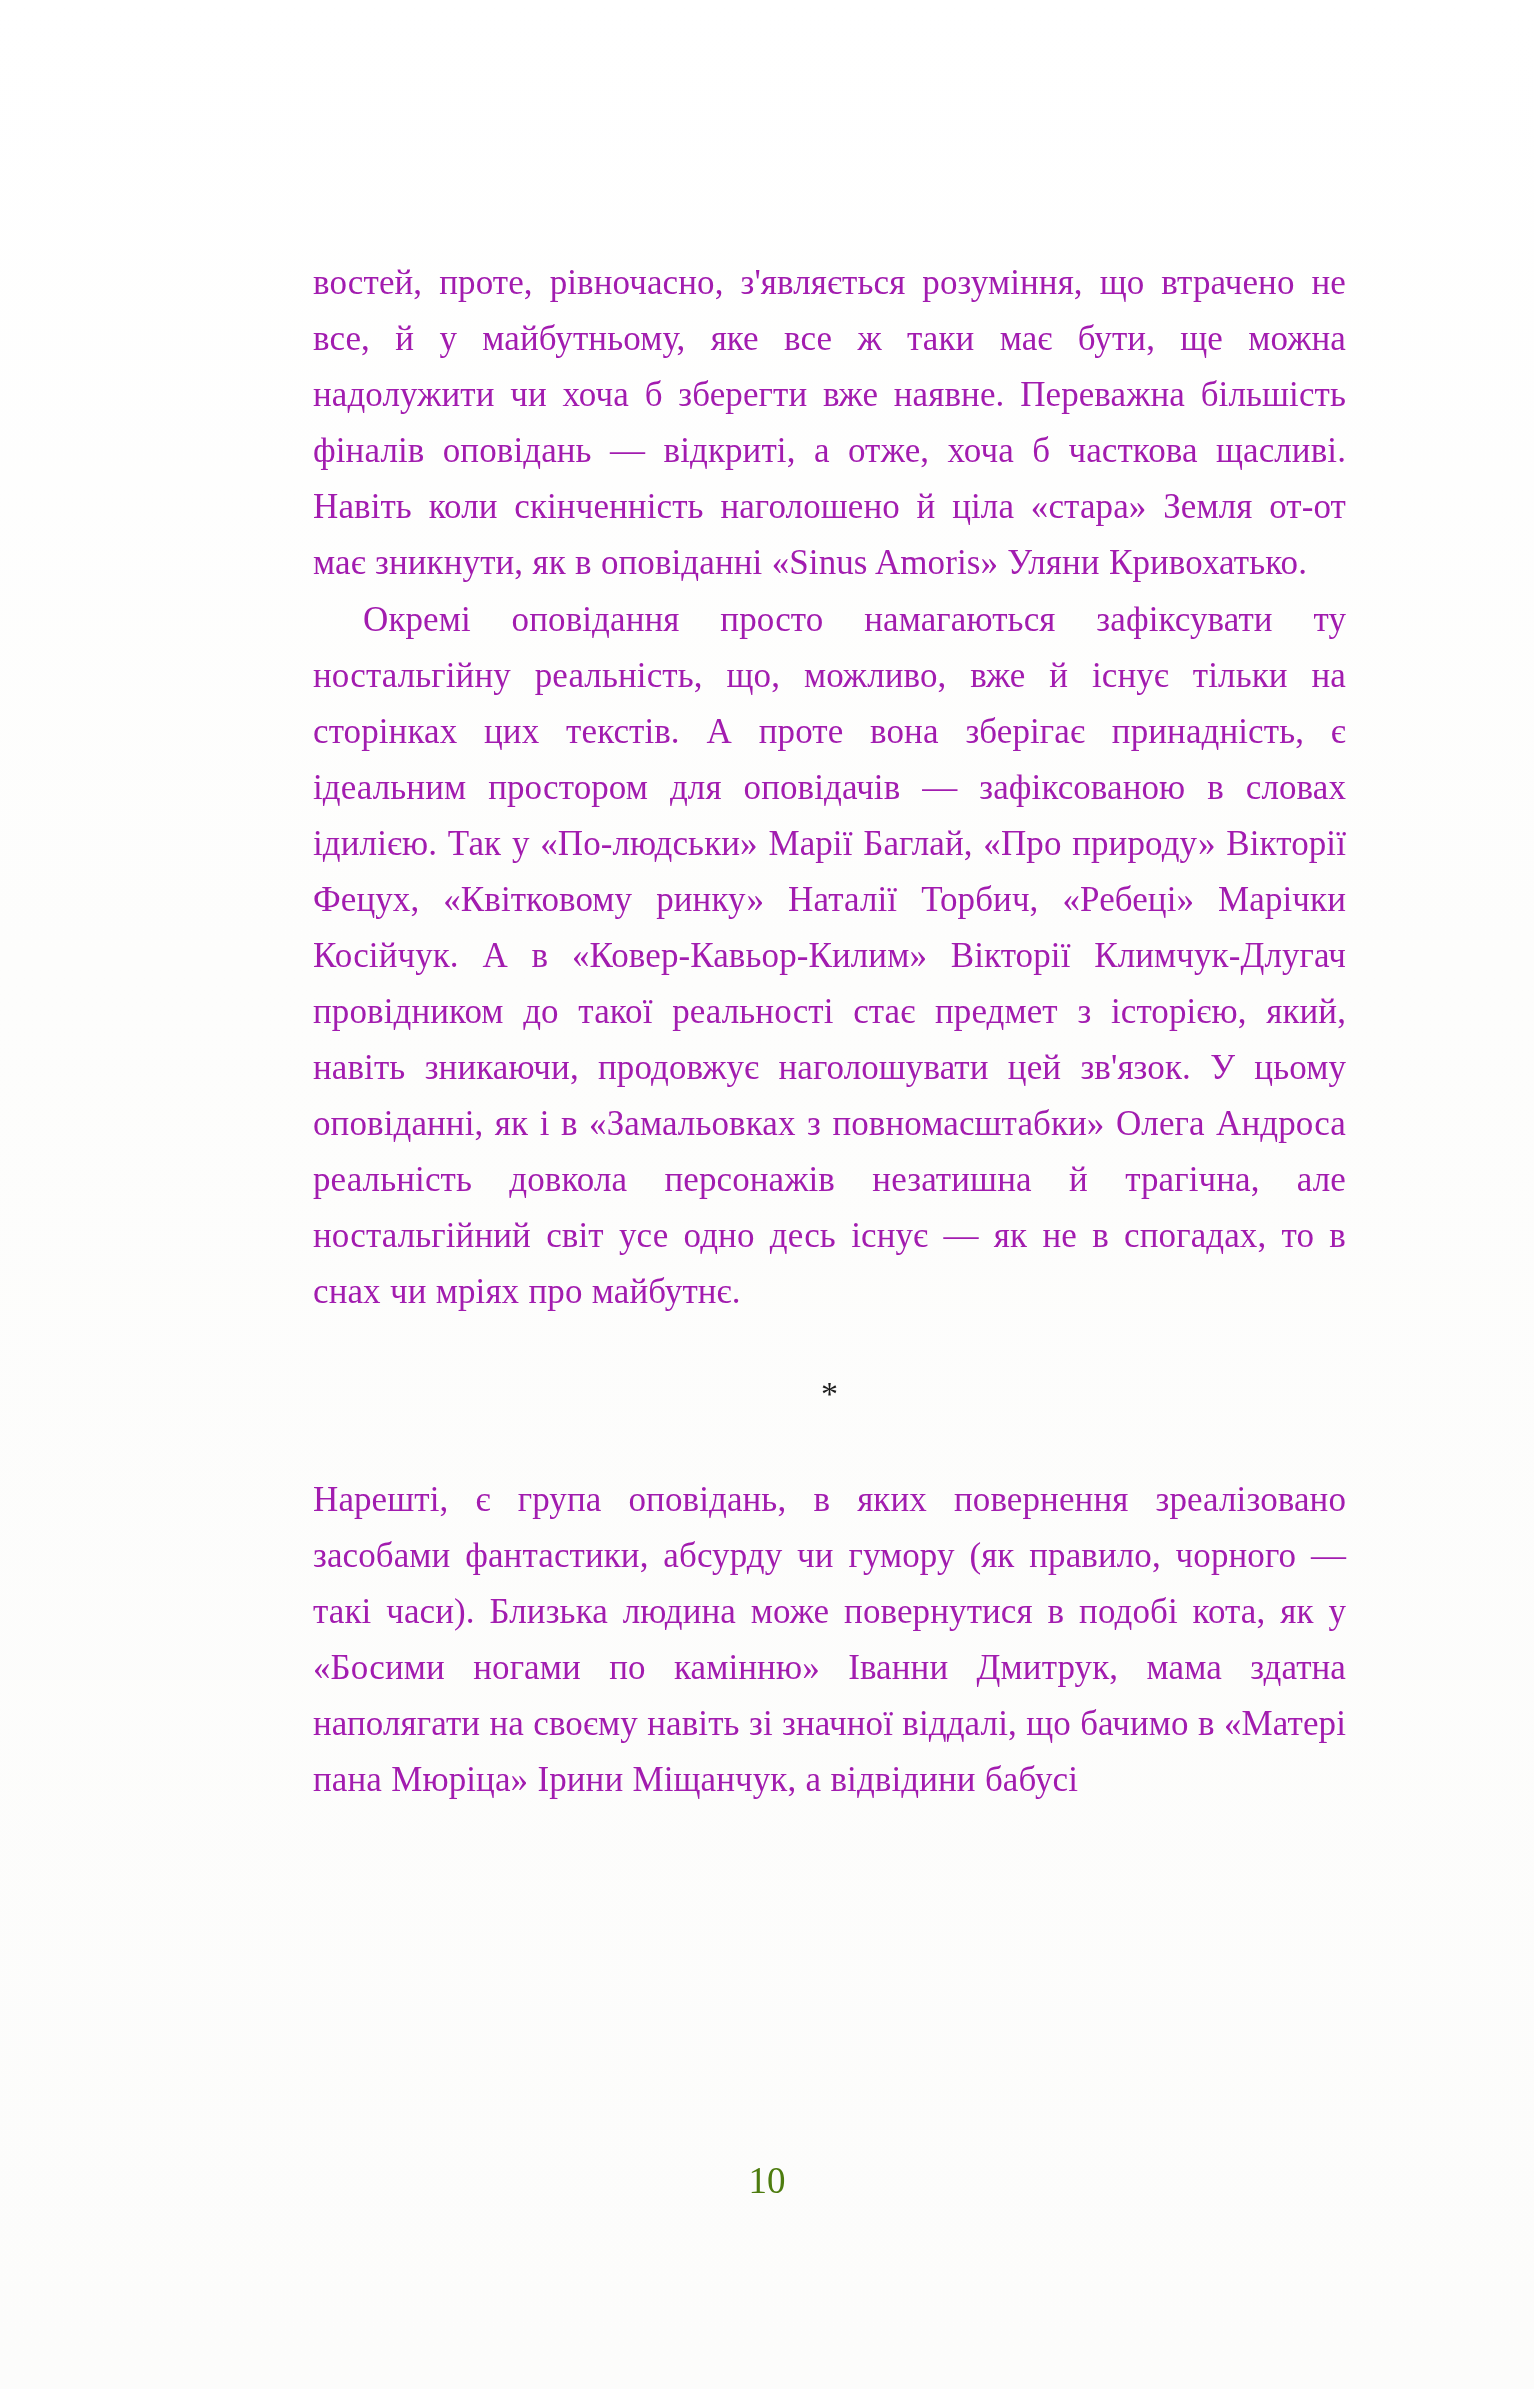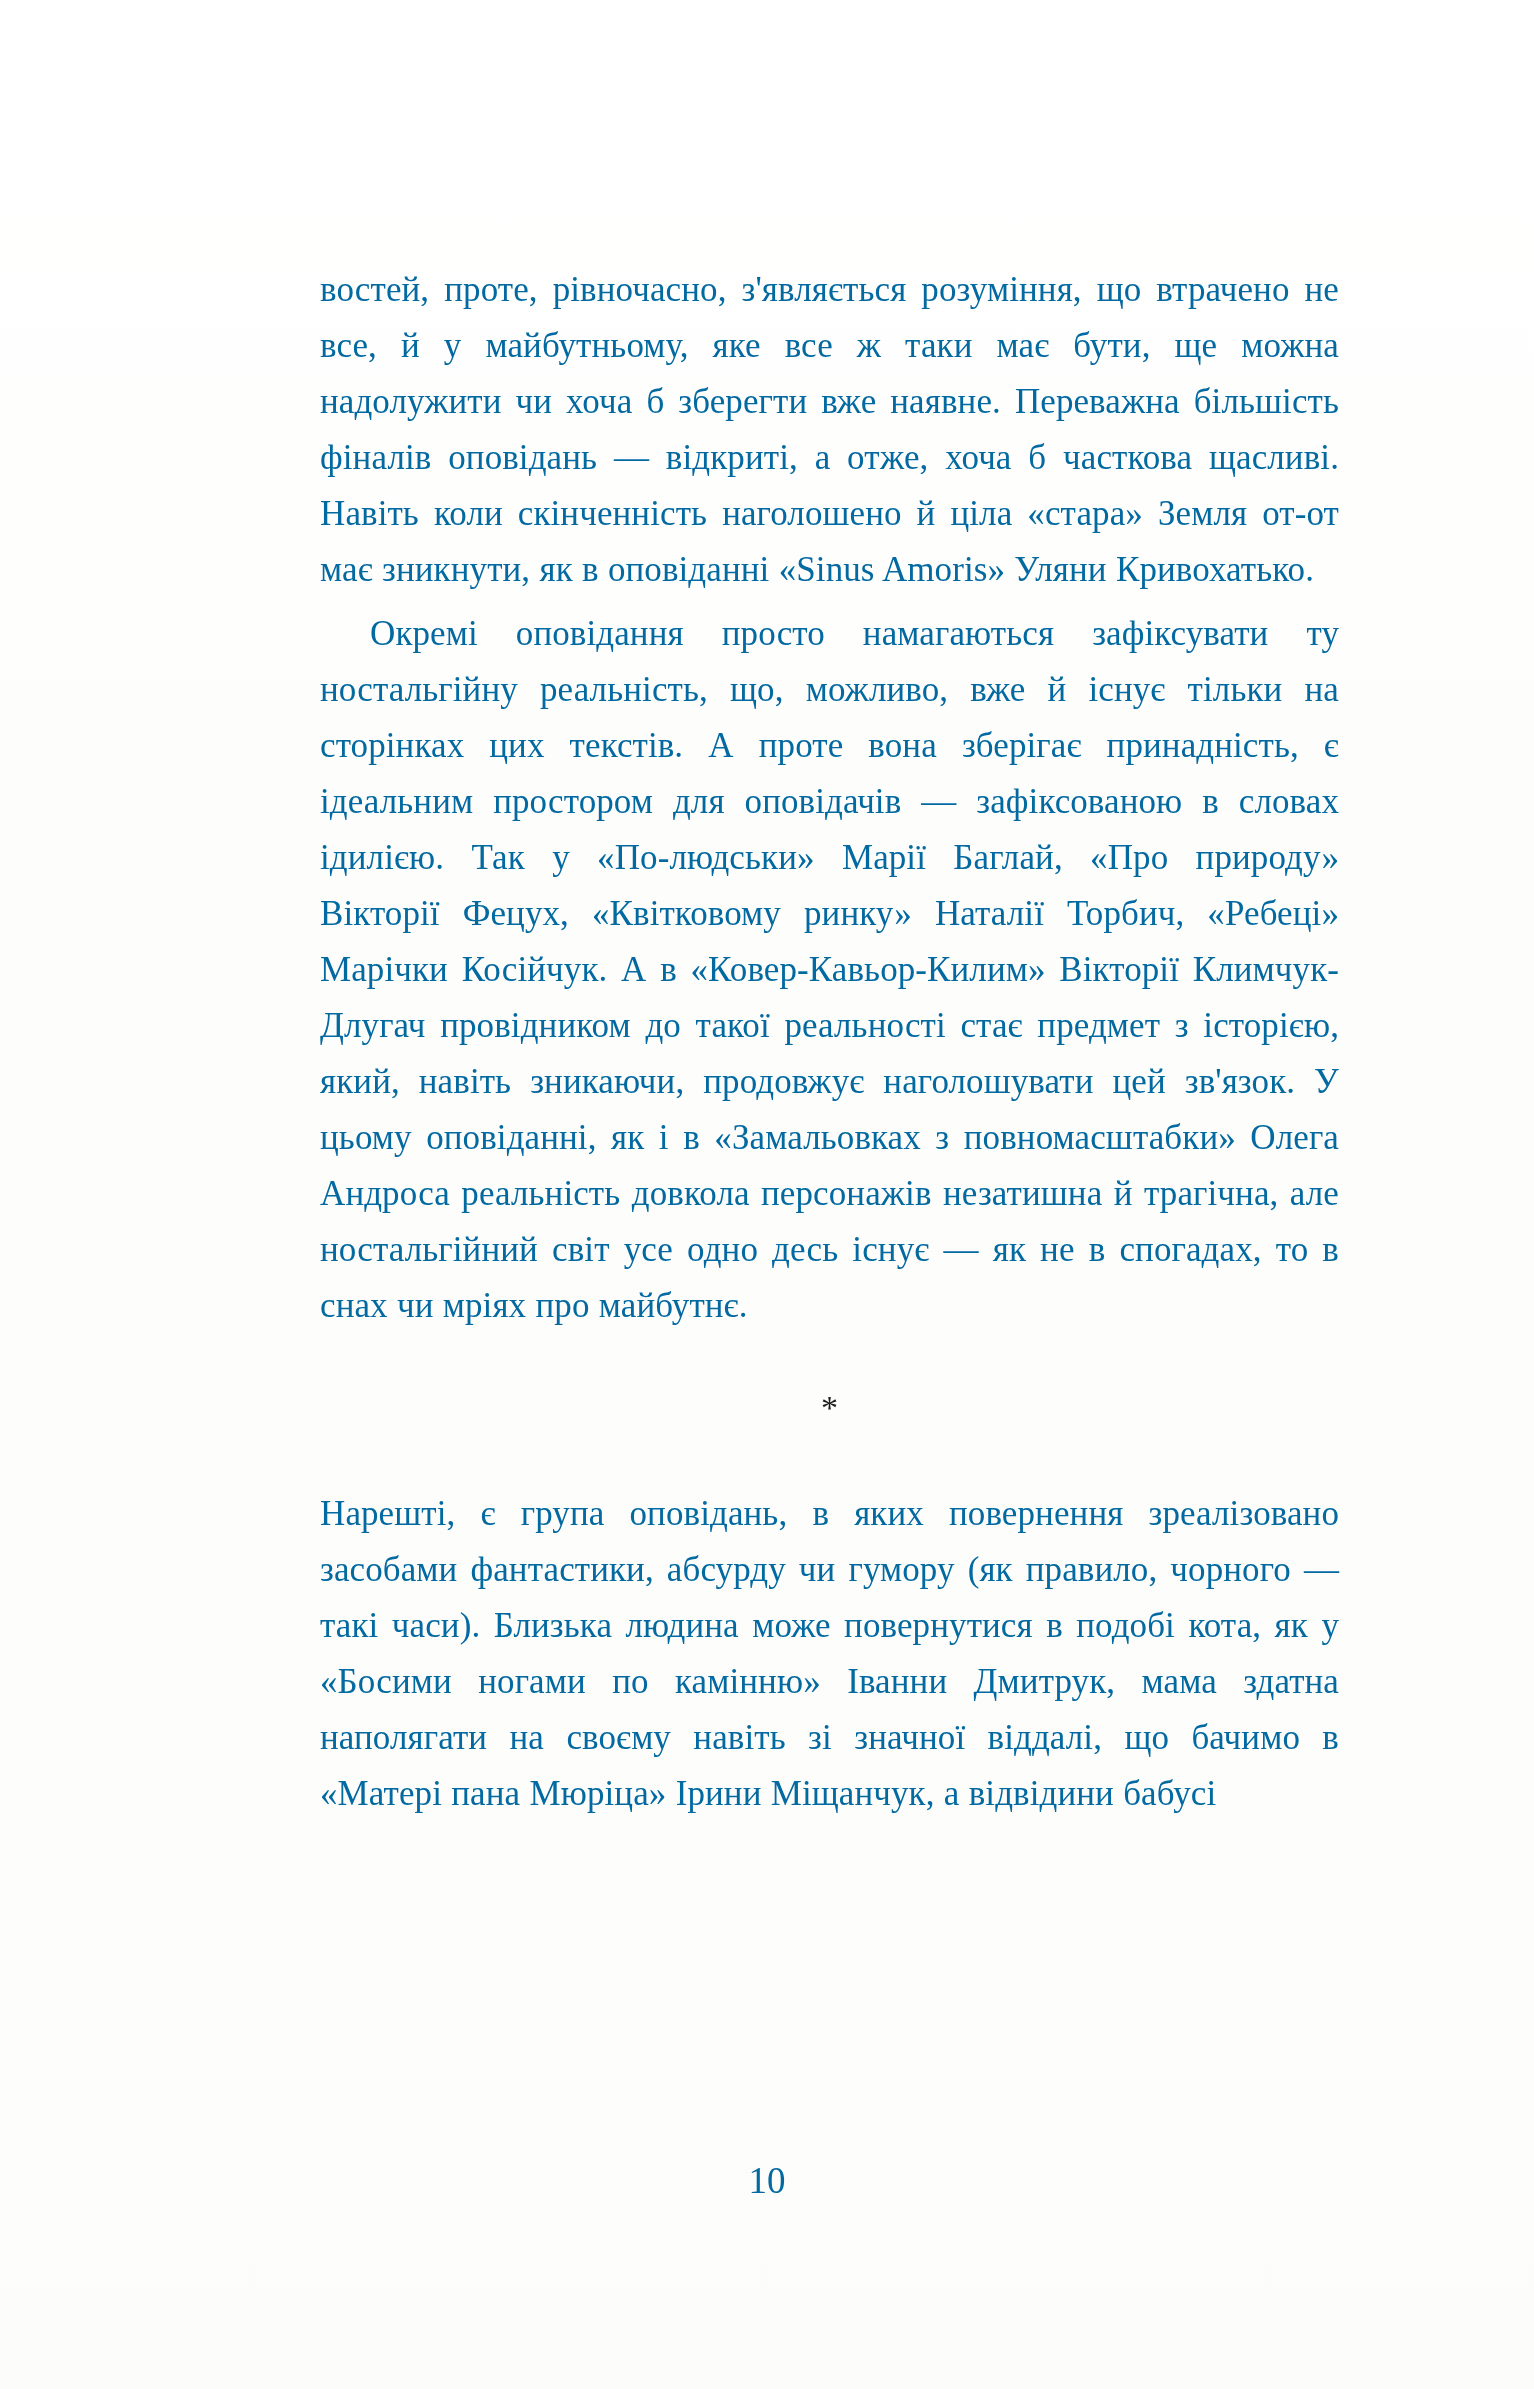--- a/index.html
+++ b/index.html
@@ -36,28 +36,28 @@
   }
 
   .text-block {
     position: absolute;
     left: 312px;
     top: 254px;
     width: 1035px;
   }
 
   .para {
-    margin: 8px;
+    margin: 1px;
     font-size: 35px;
     line-height: 56px;
     text-align: justify;
     text-justify: inter-word;
     letter-spacing: 0.1px;
     word-spacing: 0.4px;
-    color: #0369a1;
+    color: #a21caf;
     font-weight: 400;
   }
 
   .para.indent {
     text-indent: 50px;
   }
 
   .para + .para {
     margin-top: 0;
   }
@@ -81,21 +81,21 @@
   }
 
   .folio {
     position: absolute;
     left: 0;
     right: 0;
     top: 2158px;
     text-align: center;
     font-size: 37px;
     line-height: 45px;
-    color: #0369a1;
+    color: #4d7c0f;
     font-family: "Liberation Serif", "DejaVu Serif", serif;
   }
 </style>
 </head>
 <body>
 
 <div class="page">
 
   <div class="text-block">
 

